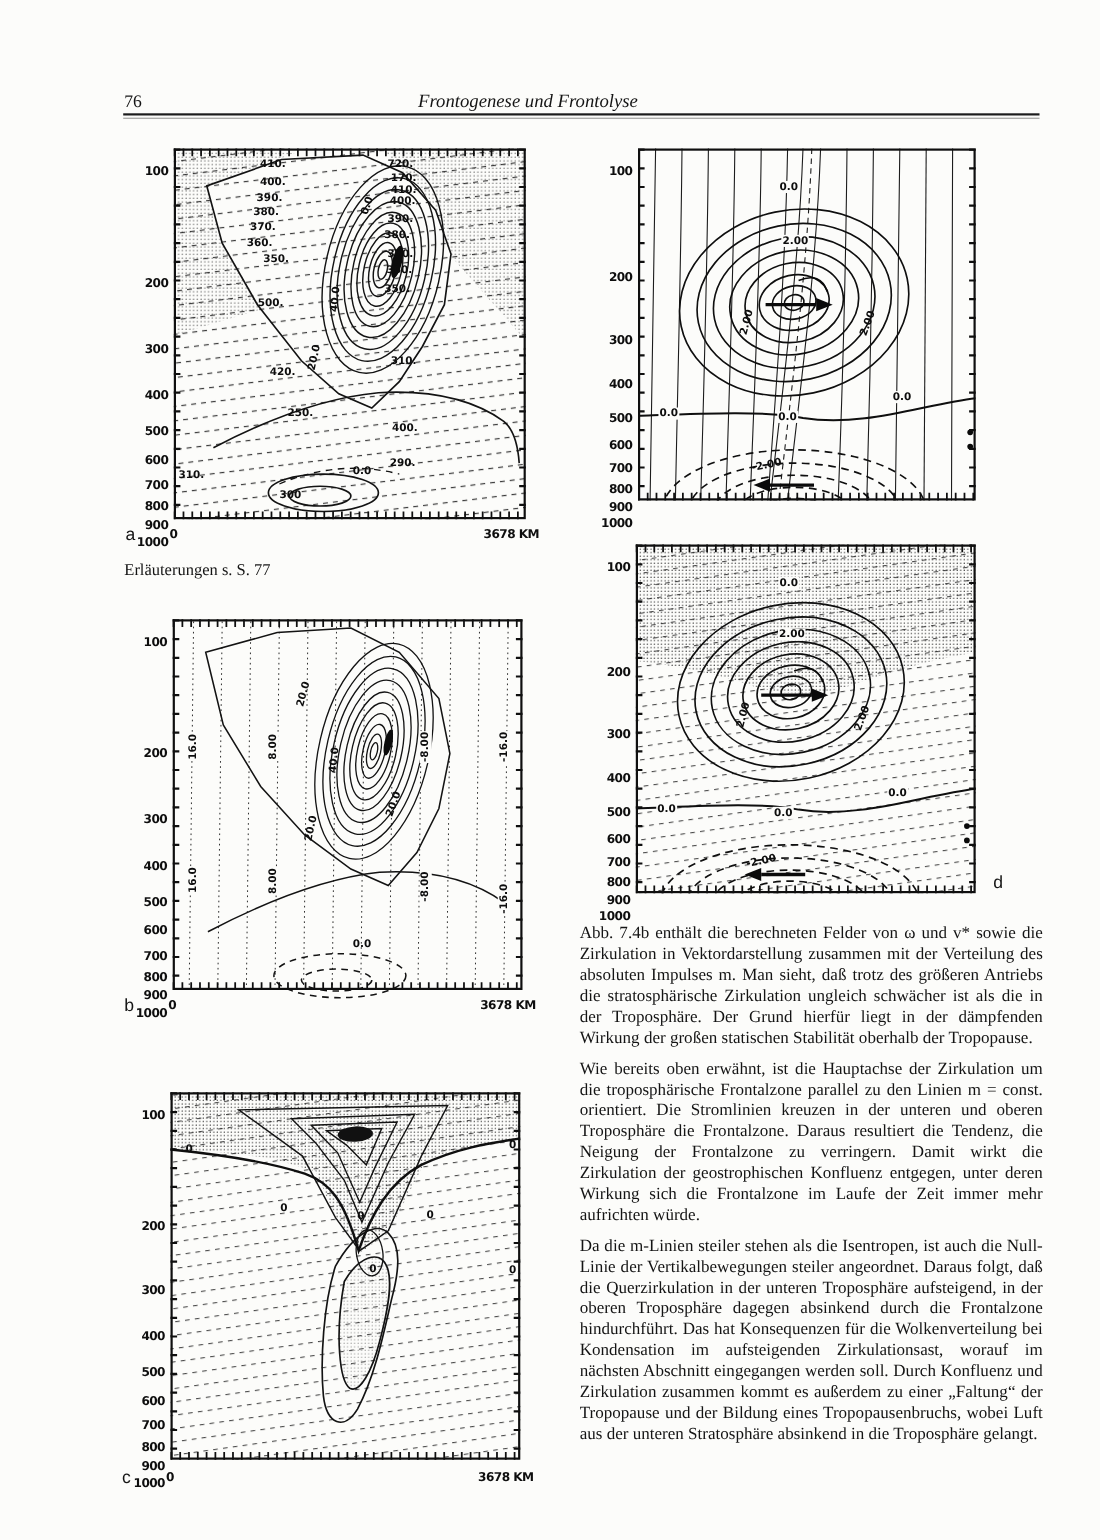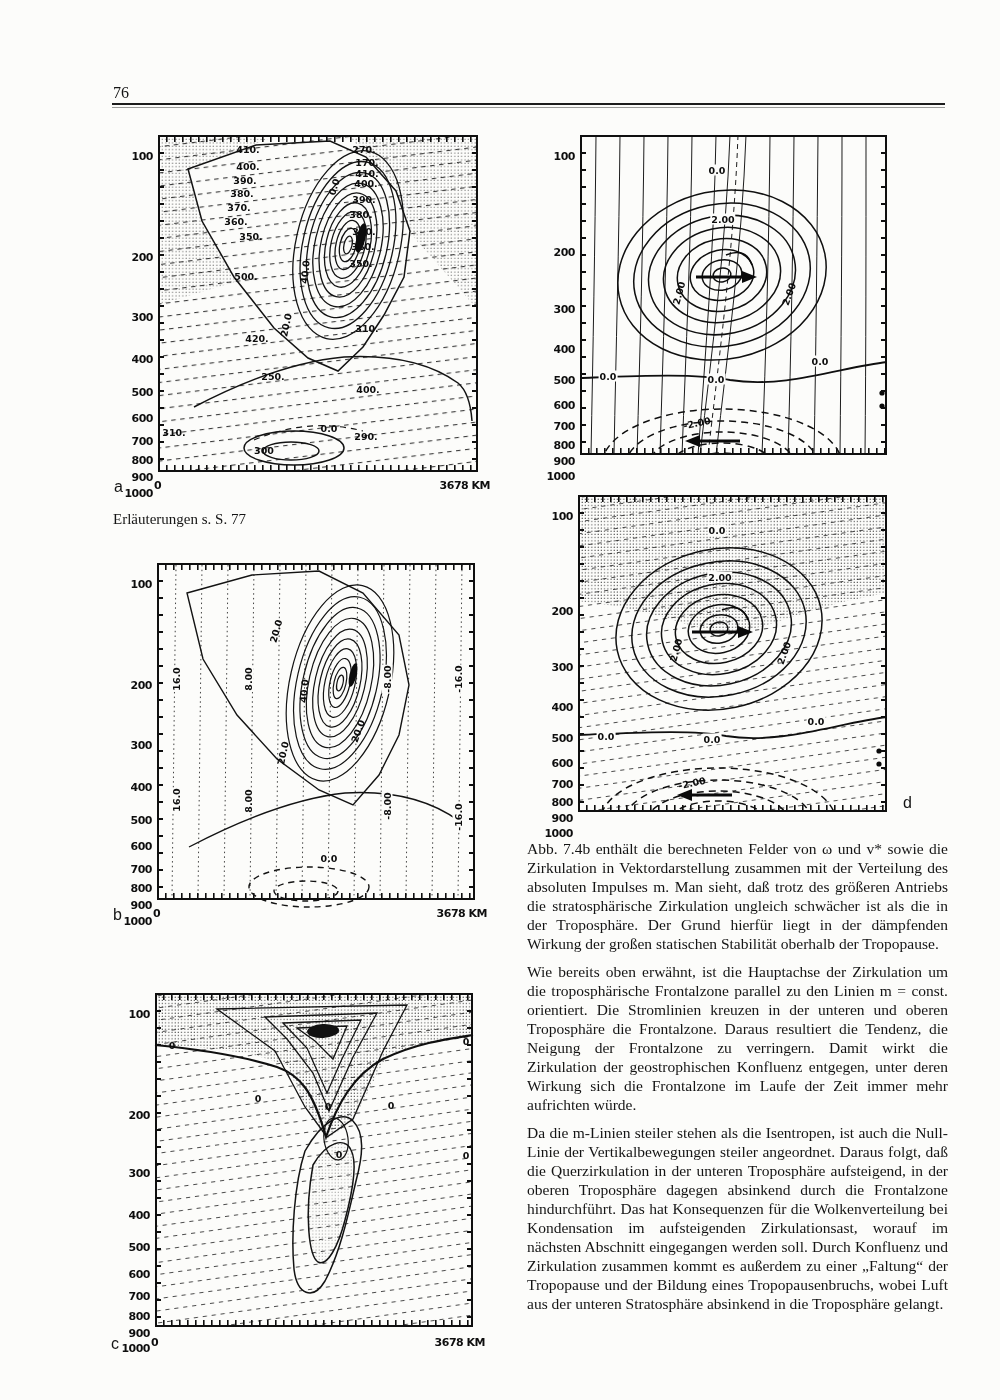--- a/index.html
+++ b/index.html
@@ -22,20 +22,21 @@
   .note{position:absolute;left:113px;top:511px;font:15px "Liberation Serif",serif;margin:0;}
   .caption{position:absolute;left:527px;top:839px;width:421px;}
   .caption p{margin:0 0 9px;font:15.5px/19px "Liberation Serif",serif;text-align:justify;}
 </style>
 </head>
 <body>
 
 <div class="page">
 
   <span class="pagenum">76</span>
+  <span class="runtitle">Frontogenese und Frontolyse</span>
   <div class="rule1"></div>
   <div class="rule2"></div>
 
   <div class="fig" style="left:158px;top:135px;width:320px;height:337px;">
     <svg viewBox="0 0 320 337" width="320" height="337">
       <defs>
         <clipPath id="ca">
             <rect x="0" y="0" width="320" height="337"></rect>
           </clipPath>
         <pattern id="pa-iso" width="9" height="13" patternUnits="userSpaceOnUse">
@@ -93,33 +94,33 @@
     <span class="cl" style="left:90px;top:14px">410.</span>
     <span class="cl" style="left:90px;top:31px">400.</span>
     <span class="cl" style="left:87px;top:45px">390.</span>
     <span class="cl" style="left:84px;top:58px">380.</span>
     <span class="cl" style="left:81px;top:72px">370.</span>
     <span class="cl" style="left:78px;top:86px">360.</span>
     <span class="cl" style="left:93px;top:101px">350.</span>
     <span class="cl" style="left:88px;top:141px">500.</span>
     <span class="cl" style="left:99px;top:203px">420.</span>
     <span class="cl" style="left:115px;top:241px">250.</span>
-    <span class="cl" style="left:206px;top:14px">270.</span>
+    <span class="cl" style="left:206px;top:14px">720.</span>
     <span class="cl" style="left:209px;top:27px">170.</span>
     <span class="cl" style="left:209px;top:38px">410.</span>
     <span class="cl" style="left:208px;top:48px">400.</span>
     <span class="cl" style="left:206px;top:64px">390.</span>
     <span class="cl" style="left:203px;top:79px">380.</span>
     <span class="cl" style="left:206px;top:96px">370.</span>
     <span class="cl" style="left:205px;top:111px">360.</span>
     <span class="cl" style="left:203px;top:128px">350.</span>
     <span class="cl" style="left:209px;top:193px">310.</span>
     <span class="cl" style="left:16px;top:297px">310.</span>
     <span class="cl" style="left:106px;top:315px">300</span>
-    <span class="cl" style="left:208px;top:301px">290.</span>
+    <span class="cl" style="left:208px;top:286px">290.</span>
     <span class="cl" style="left:210px;top:254px">400.</span>
     <span class="cl" style="left:171px;top:293px">0.0</span>
     <span class="cl" style="left:128px;top:190px;transform:translate(-50%,-50%) rotate(-78deg)">20.0</span>
     <span class="cl" style="left:147px;top:137px;transform:translate(-50%,-50%) rotate(-84deg)">40.0</span>
     <span class="cl" style="left:176px;top:52px;transform:translate(-50%,-50%) rotate(-72deg)">0.0</span>
     <span class="pl" style="left:-44px;top:calc(100% + 6px)">a</span>
     <span class="xl" style="left:-4px;top:calc(100% + 7px)">0</span>
     <span class="xl" style="right:-12px;top:calc(100% + 7px)">3678 KM</span>
   </div>
 

